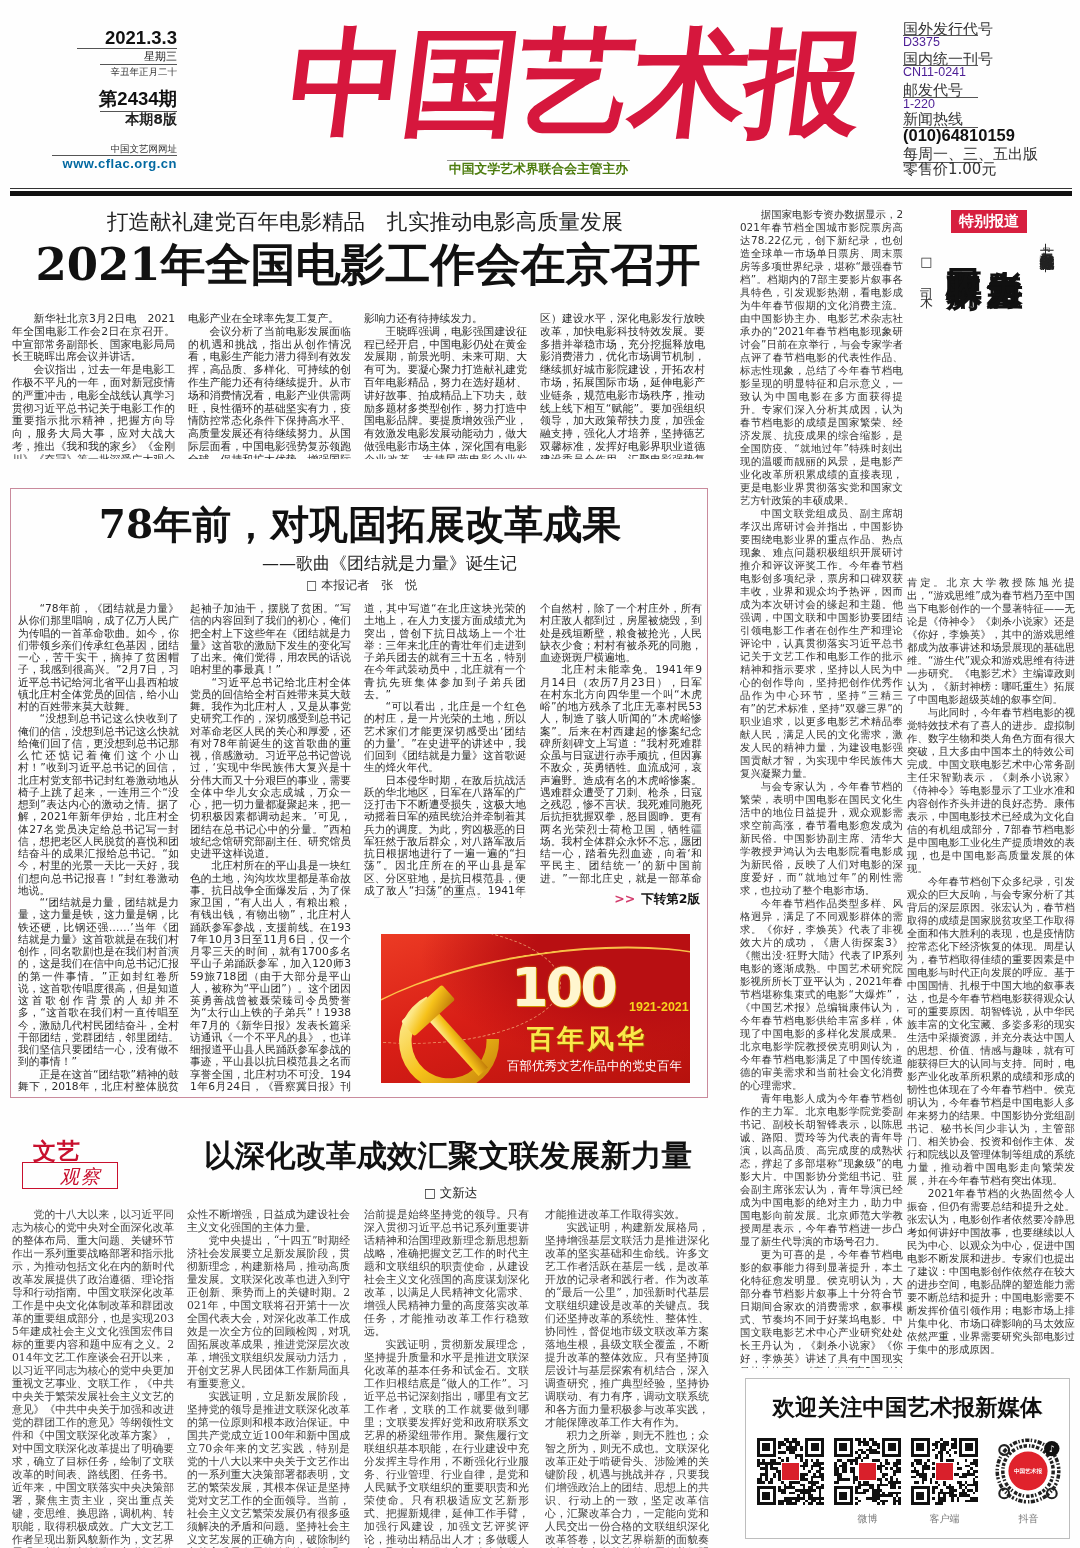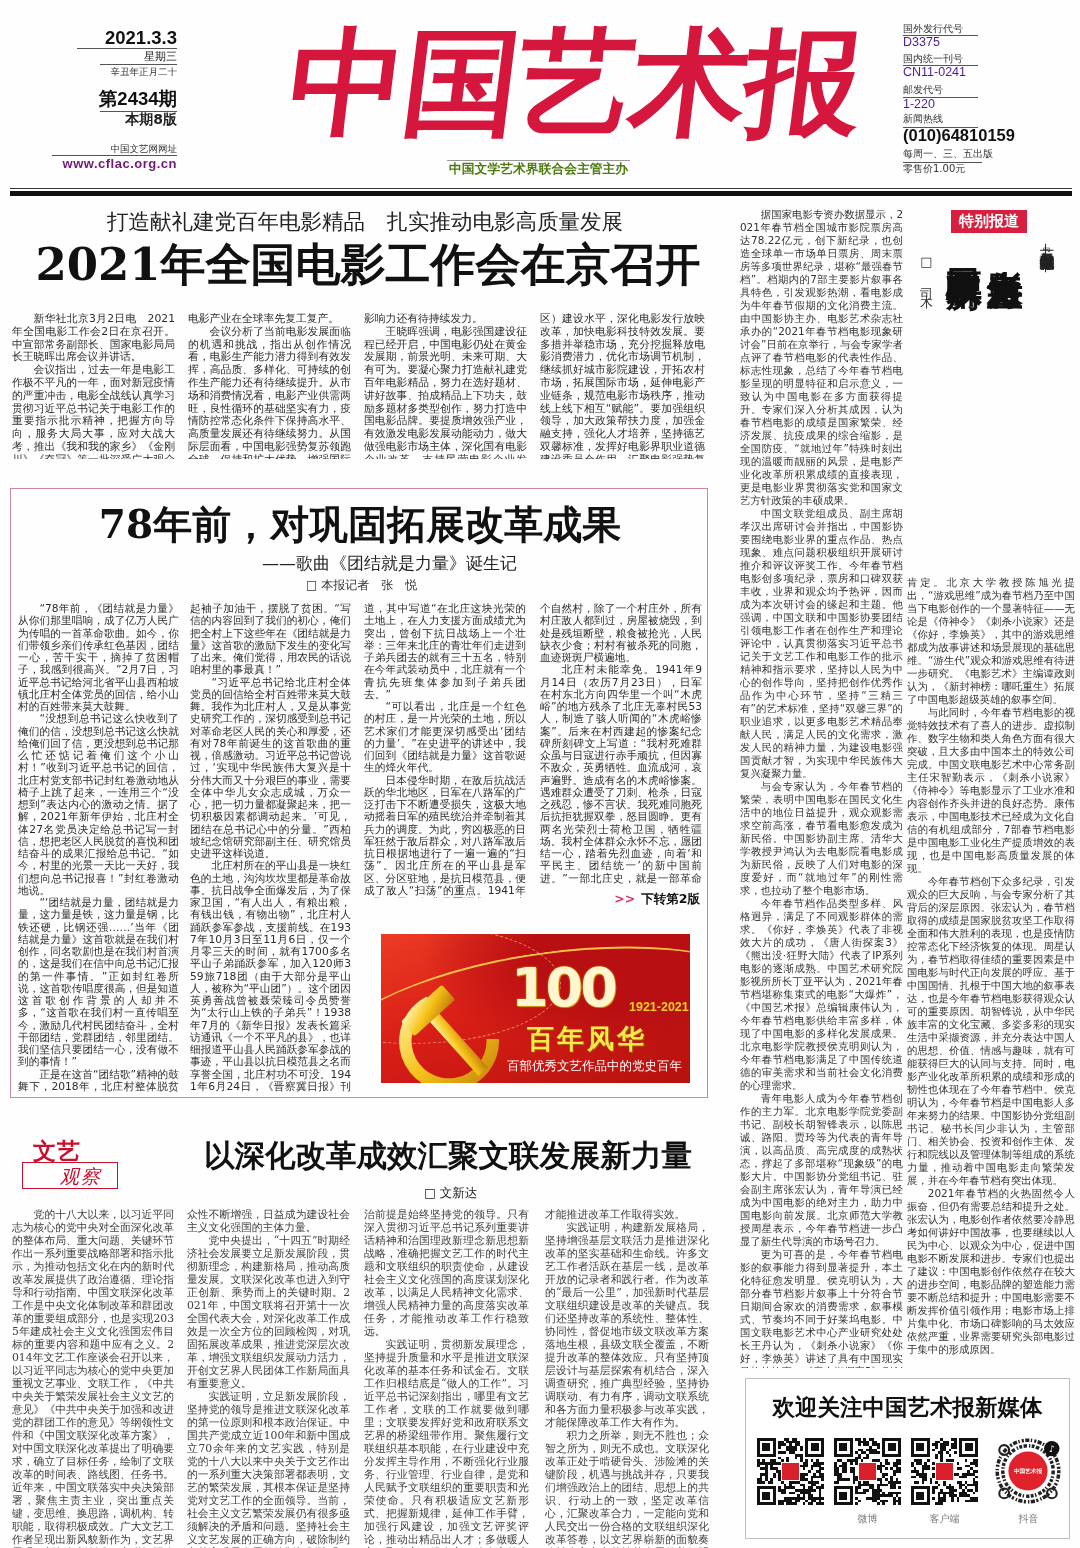--- a/index.html
+++ b/index.html
@@ -1,21 +1,21 @@
 <!DOCTYPE html>
 <html><head>
 <meta charset="utf-8">
 <style>
 *{margin:0;padding:0;box-sizing:border-box;}
 body{width:1080px;height:1548px;overflow:hidden;background:#fff;}
 #page{position:relative;width:1080px;height:1548px;background:#fefefe;overflow:hidden;font-family:"DejaVu Sans",sans-serif;color:#222;}
 .a{position:absolute;white-space:nowrap;}
 .rule{position:absolute;height:1px;background:#555;}
 .rtxt{right:903px;text-align:right;}
-.hl{left:903px;font-size:10px;line-height:12px;color:#333;}
+.hl{left:903px;font-size:15px;line-height:12px;color:#333;}
 .hv{left:903px;font-family:"Liberation Sans",sans-serif;font-size:12.5px;line-height:14px;color:#4c1d95;}
 .col{position:absolute;overflow:hidden;text-align:justify;word-break:break-all;}
 .col p{text-indent:2em;}
 .col p.cont{text-indent:0;}
 .lead .col{font-size:10.8px;line-height:12.8px;color:#2b2b2b;}
 .feat .col{font-size:10.7px;line-height:12.25px;color:#2b2b2b;}
 .spec .col{font-size:10.4px;line-height:13px;color:#333;}
 .obs .col{font-family:"DejaVu Serif",serif;font-size:10.8px;line-height:13px;color:#3d3d3d;}
 .vert{writing-mode:vertical-rl;white-space:nowrap;}
 .serif{font-family:"DejaVu Serif",serif;}
@@ -45,21 +45,21 @@
     <div class="a rtxt" style="top:27px;font-family:'Liberation Sans',sans-serif;font-weight:bold;font-size:18.5px;line-height:22px;color:#111;">2021.3.3</div>
     <div class="rule" style="top:48px;left:77px;width:100px;"></div>
     <div class="a rtxt" style="top:50px;font-size:11px;line-height:14px;">星期三</div>
     <div class="rule" style="top:64px;left:100px;width:77px;"></div>
     <div class="a rtxt" style="top:65px;font-size:9.5px;line-height:13px;color:#333;">辛丑年正月二十</div>
     <div class="a rtxt" style="top:88px;font-family:'Liberation Sans',sans-serif;font-weight:bold;font-size:18.5px;line-height:22px;color:#111;">第2434期</div>
     <div class="rule" style="top:111px;left:100px;width:77px;"></div>
     <div class="a rtxt" style="top:111px;font-weight:bold;font-size:14px;line-height:16px;">本期8版</div>
     <div class="a rtxt" style="top:142px;font-size:9.5px;line-height:13px;color:#333;">中国文艺网网址</div>
     <div class="rule" style="top:155px;left:52px;width:125px;"></div>
-    <div class="a rtxt" style="top:156px;font-family:'Liberation Sans',sans-serif;font-weight:bold;font-size:13px;line-height:16px;letter-spacing:0.5px;color:#701a75;">www.cflac.org.cn</div>
+    <div class="a rtxt" style="top:156px;font-family:'Liberation Sans',sans-serif;font-weight:bold;font-size:13px;line-height:16px;letter-spacing:0.5px;color:#0369a1;">www.cflac.org.cn</div>
 
     <div class="a masthead-title">中国艺术报</div>
     <div class="rule" style="top:160px;left:447px;width:183px;background:#999;"></div>
     <div class="a serif" style="top:161px;left:449px;font-weight:bold;font-size:12.8px;line-height:16px;color:#4d7c0f;">中国文学艺术界联合会主管主办</div>
 
     <div class="a hl" style="top:23px;">国外发行代号</div>
     <div class="rule" style="top:35px;left:903px;width:75px;"></div>
     <div class="a hv" style="top:35px;">D3375</div>
     <div class="a hl" style="top:53px;">国内统一刊号</div>
     <div class="rule" style="top:65px;left:903px;width:75px;"></div>

